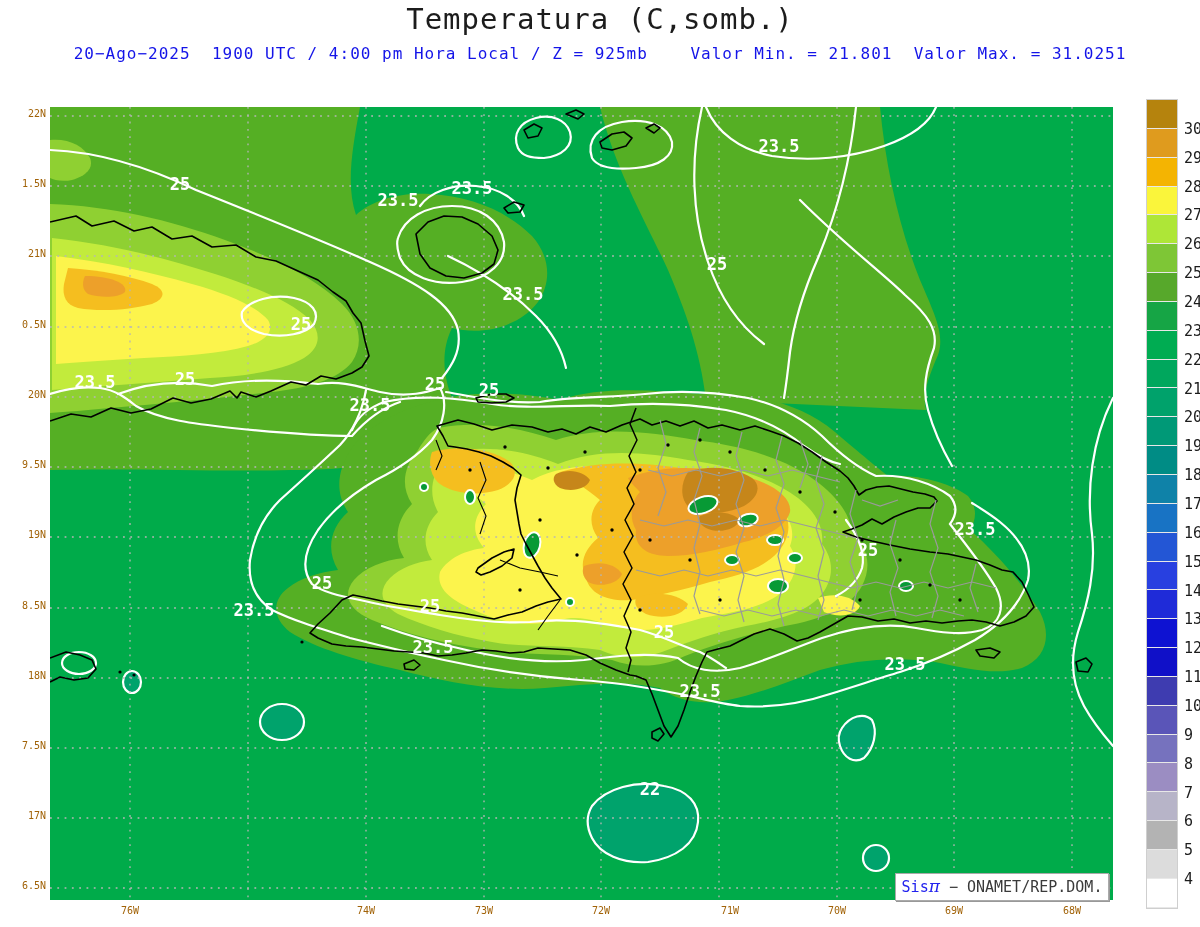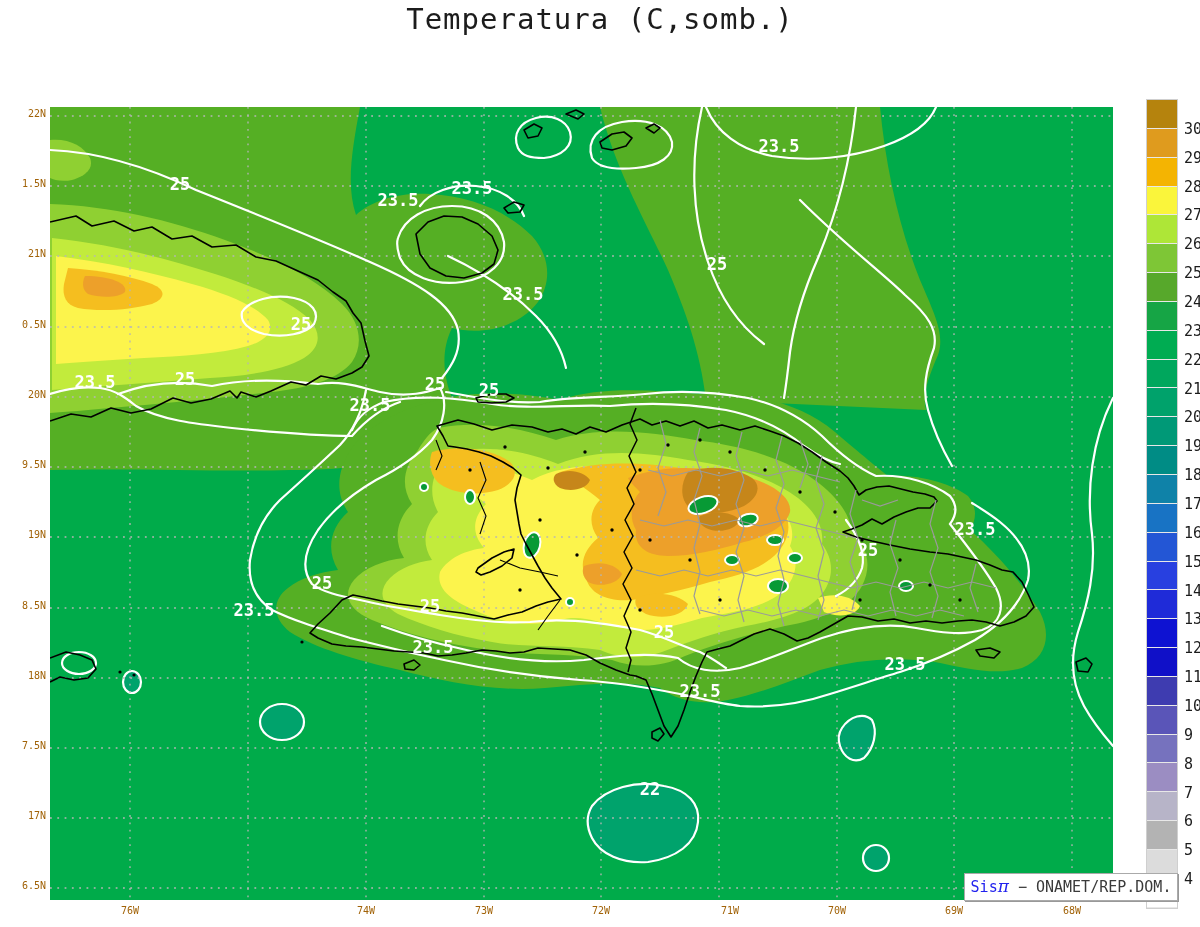--- a/index.html
+++ b/index.html
@@ -12,34 +12,35 @@
   #subtitle2{position:absolute;top:67px;left:0;width:1200px;text-align:center;
         font-size:15px;color:#2d9bf0;white-space:pre;letter-spacing:0.5px;}
   svg{position:absolute;left:0;top:0;}
   .axis-label{position:absolute;color:#a16207;font-size:10px;white-space:pre;}
   .lat{text-align:right;width:46px;}
   .lon{text-align:center;width:40px;}
   #colorbar{position:absolute;left:1147px;top:100px;width:30px;height:808px;
         outline:1px solid #cfcfcf;background:#fff;}
   .cb-cell{width:30px;box-sizing:border-box;border-bottom:1px solid #e8e8e8;}
   .cb-tick{position:absolute;color:#1c1c1c;font-size:15px;}
-  #attribution{position:absolute;left:964px;top:873px;width:212px;height:26px;
+  #attribution{position:absolute;left:895px;top:873px;width:212px;height:26px;
         background:#ffffff;border:1px solid #aaaaaa;box-shadow:1px 1px 0 #999999;
         font-size:15px;text-align:center;line-height:25px;white-space:pre;color:#3a3a3a;}
   #attribution .sis{color:#2222ee;}
   #attribution .pi{color:#2222ee;font-family:"DejaVu Serif","Liberation Serif",serif;
         font-style:italic;font-size:17px;}
   .contour-label{font-size:17px;font-weight:600;fill:#ffffff;}
 </style>
 </head>
 <body>
 
 <div id="page">
 
   <div id="map-title">Temperatura (C,somb.)</div>
+  <div id="subtitle1">20−Ago−2025  1900 UTC / 4:00 pm Hora Local / Z = 925mb    Valor Min. = 21.801  Valor Max. = 31.0251</div>
 
   <svg id="map-svg" width="1200" height="927" viewBox="0 0 1200 927">
     <defs>
       <clipPath id="plotclip">
           <rect x="50" y="107" width="1063" height="793"></rect>
         </clipPath>
     </defs>
     <g clip-path="url(#plotclip)">
 
       <rect x="50" y="107" width="1063" height="793" fill="#00AB4A"></rect>

